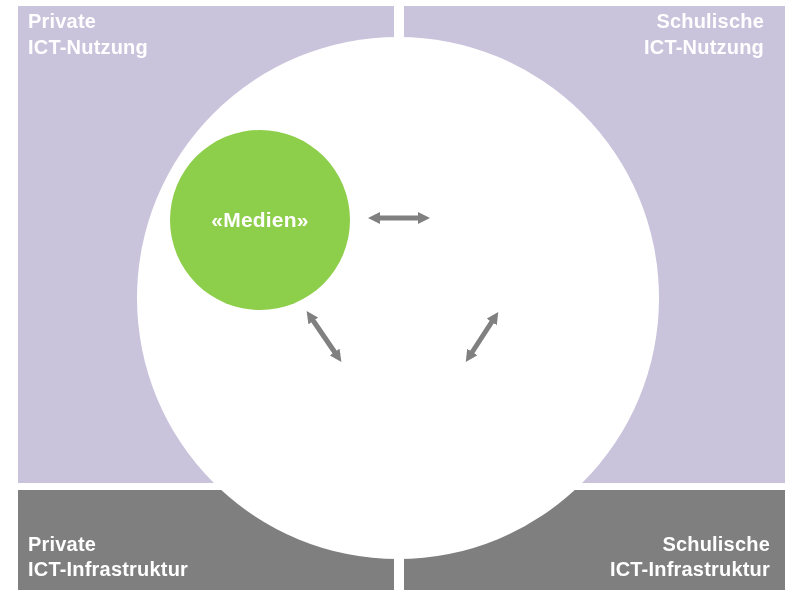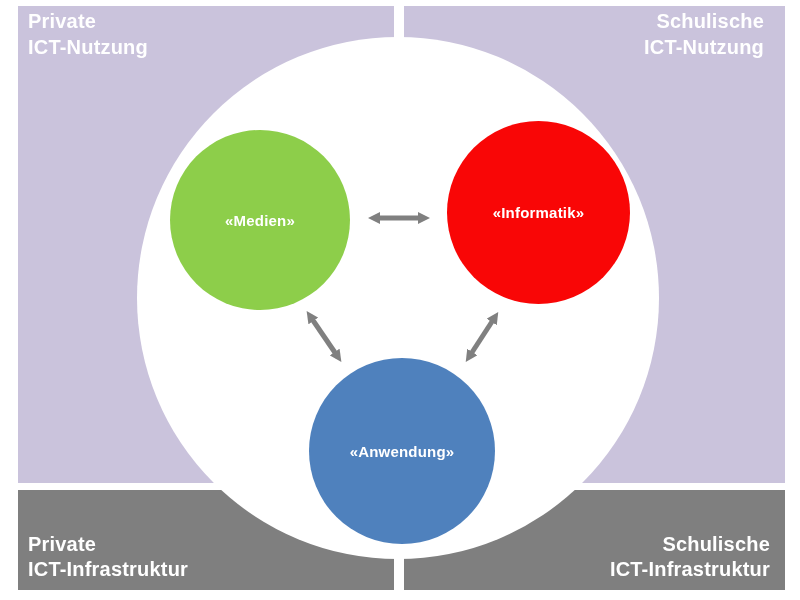--- a/index.html
+++ b/index.html
@@ -25,21 +25,21 @@
   .corner-label.bl{left:28px;bottom:17px;text-align:left;}
   .corner-label.br{right:30px;bottom:17px;text-align:right;}
 
   .big-circle{
     position:absolute;left:137px;top:37px;width:522px;height:522px;
     border-radius:50%;background:#ffffff;z-index:1;
   }
   .node{
     position:absolute;border-radius:50%;display:flex;align-items:center;
     justify-content:center;z-index:2;color:var(--label-text);
-    font-weight:bold;font-size:15px;letter-spacing:0.2px;
+    font-weight:bold;font-size:21px;letter-spacing:0.2px;
   }
   .node.medien{left:170px;top:130px;width:180px;height:180px;background:var(--circle-medien);}
   .node.informatik{left:447px;top:121px;width:183px;height:183px;background:var(--circle-informatik);}
   .node.anwendung{left:309px;top:358px;width:186px;height:186px;background:var(--circle-anwendung);}
 
   svg.arrows{position:absolute;left:0;top:0;z-index:2;}
   svg.arrows line{stroke:var(--arrow);stroke-width:5;}
   svg.arrows .head{fill:var(--arrow);}
 </style>
 </head>
@@ -64,26 +64,20 @@
       </marker>
     </defs>
     <line x1="374" y1="218" x2="424" y2="218" marker-start="url(#ah-start)" marker-end="url(#ah-end)"></line>
     <line x1="310" y1="316" x2="338" y2="357" marker-start="url(#ah-start)" marker-end="url(#ah-end)"></line>
     <line x1="495" y1="317" x2="469" y2="357" marker-start="url(#ah-start)" marker-end="url(#ah-end)"></line>
   </svg>
 
   <div class="node medien">
     <span>«Medien»</span>
   </div>
-  <div class="node informatik">
-    <span>«Informatik»</span>
-  </div>
-  <div class="node anwendung">
-    <span>«Anwendung»</span>
-  </div>
 
   <div class="corner-label tl">Private
 ICT-Nutzung</div>
   <div class="corner-label tr">Schulische
 ICT-Nutzung</div>
   <div class="corner-label bl">Private
 ICT-Infrastruktur</div>
   <div class="corner-label br">Schulische
 ICT-Infrastruktur</div>
 

